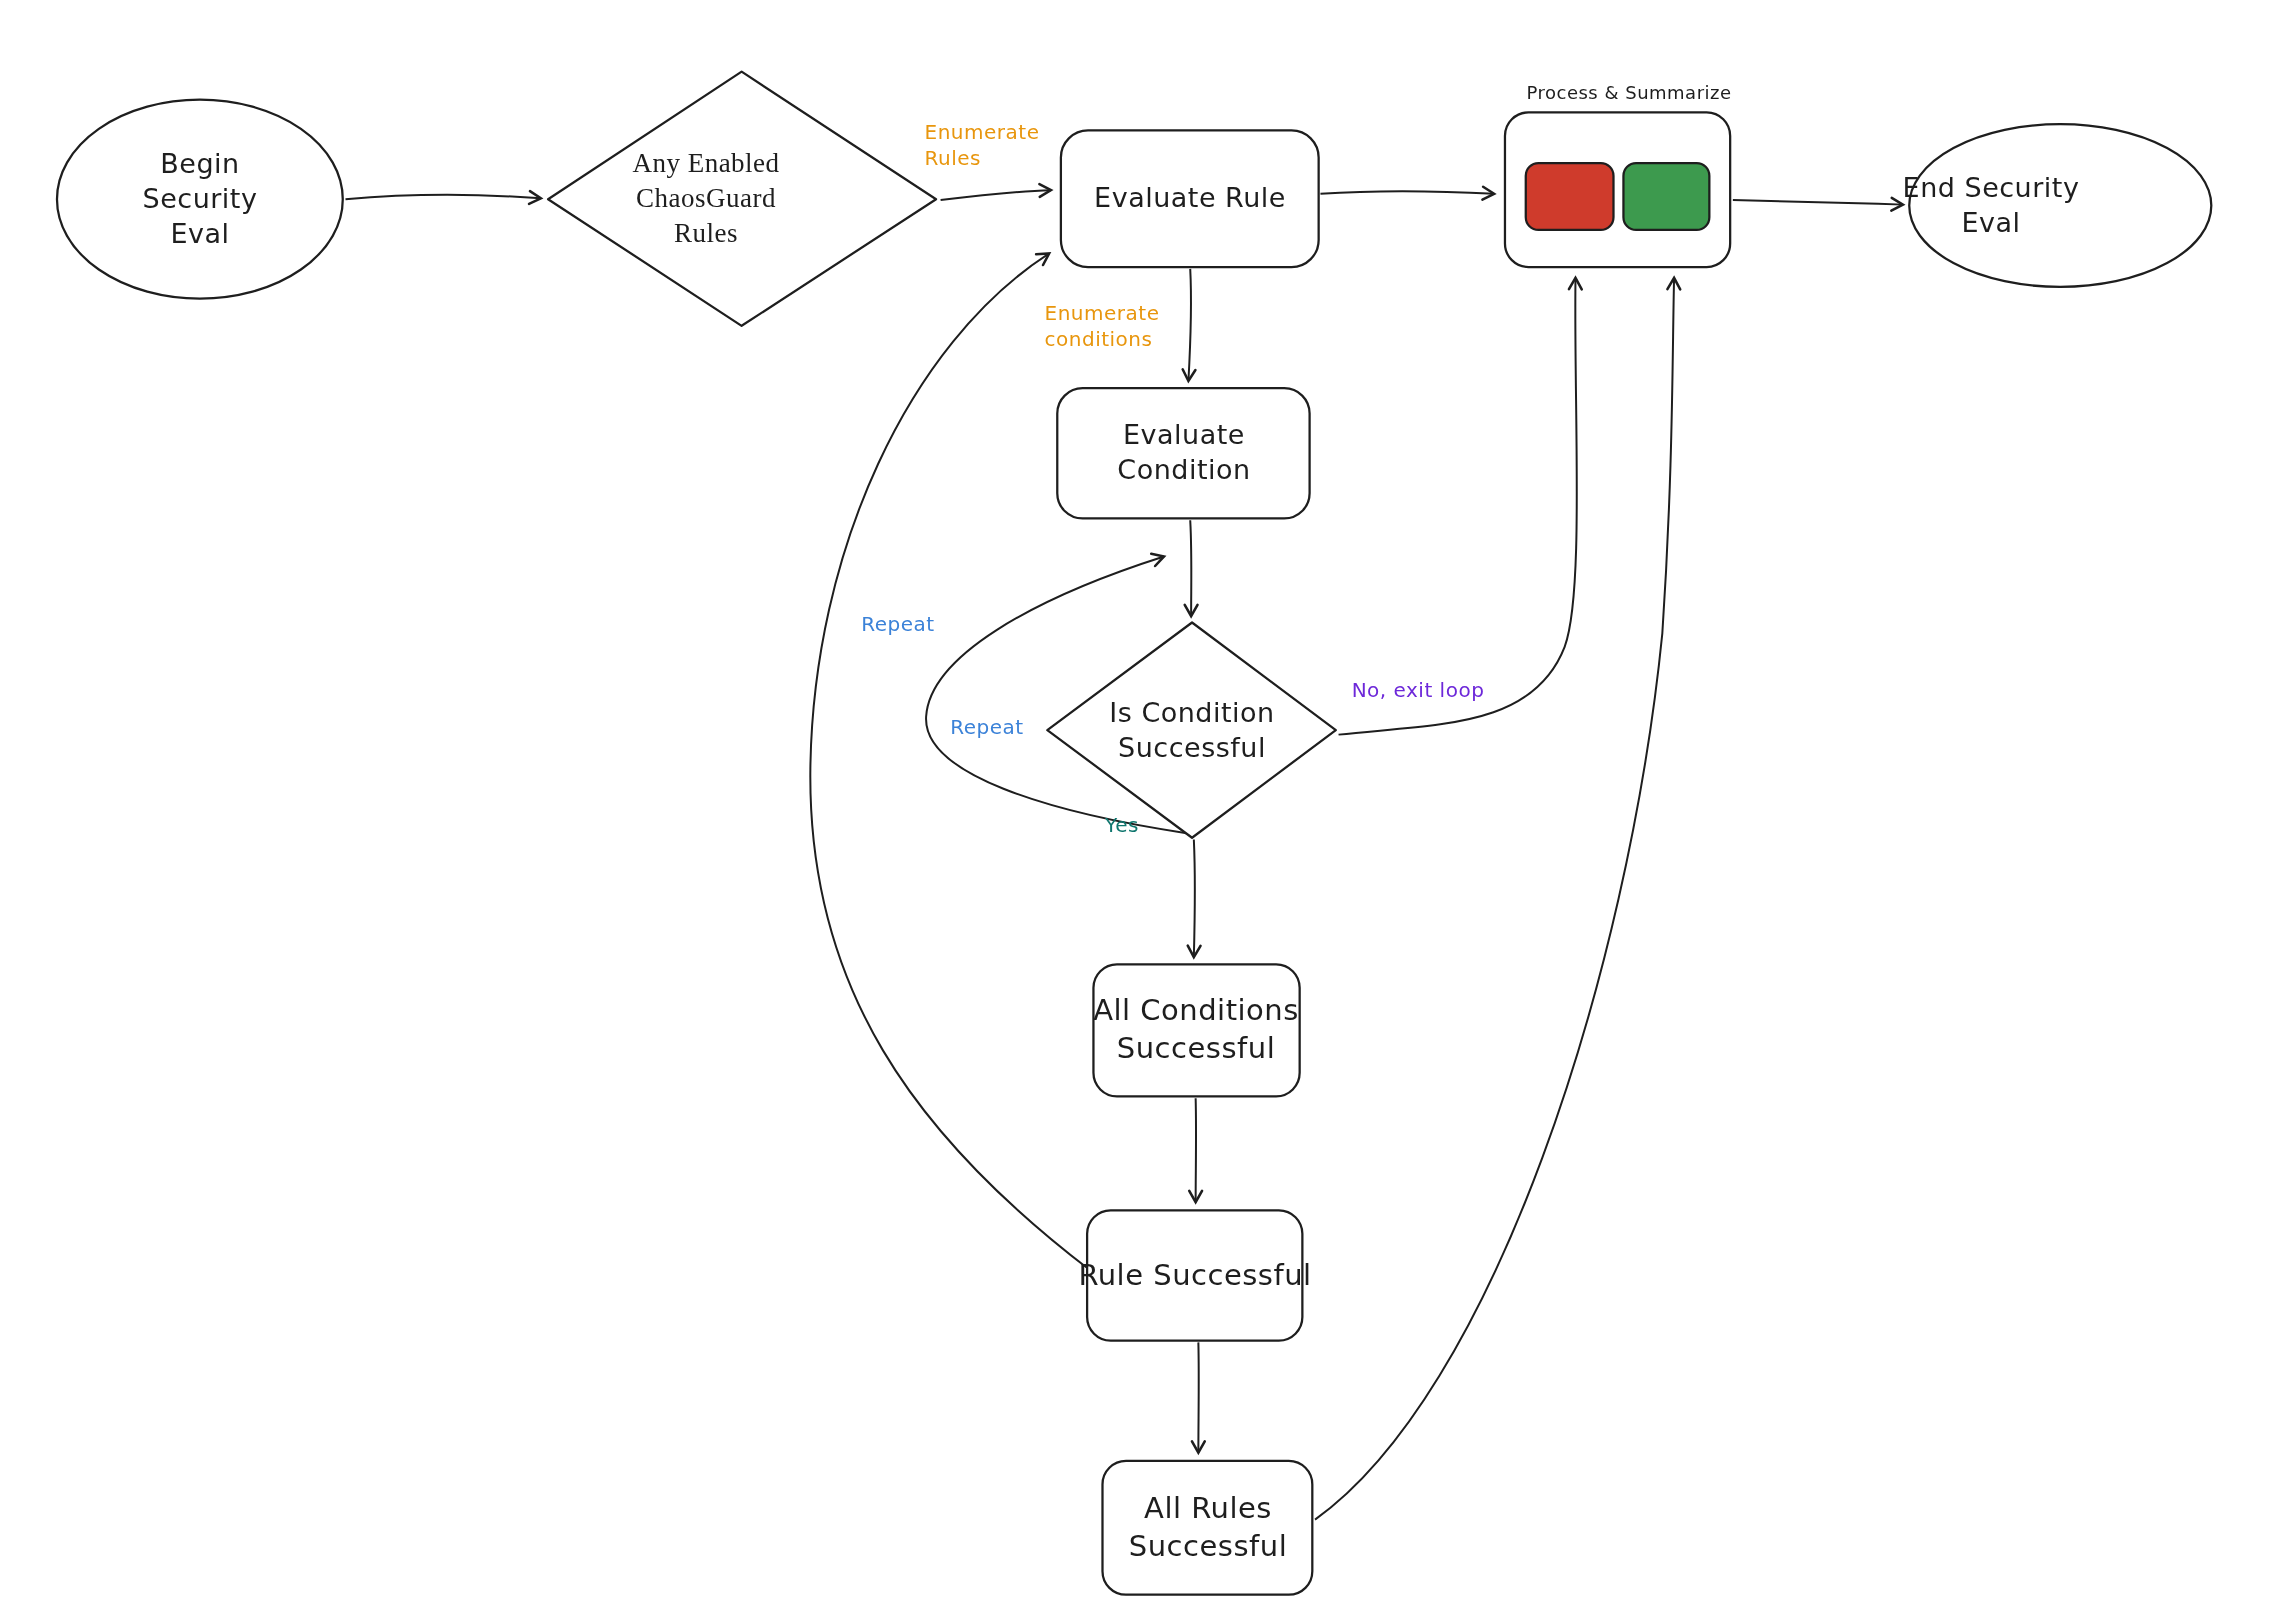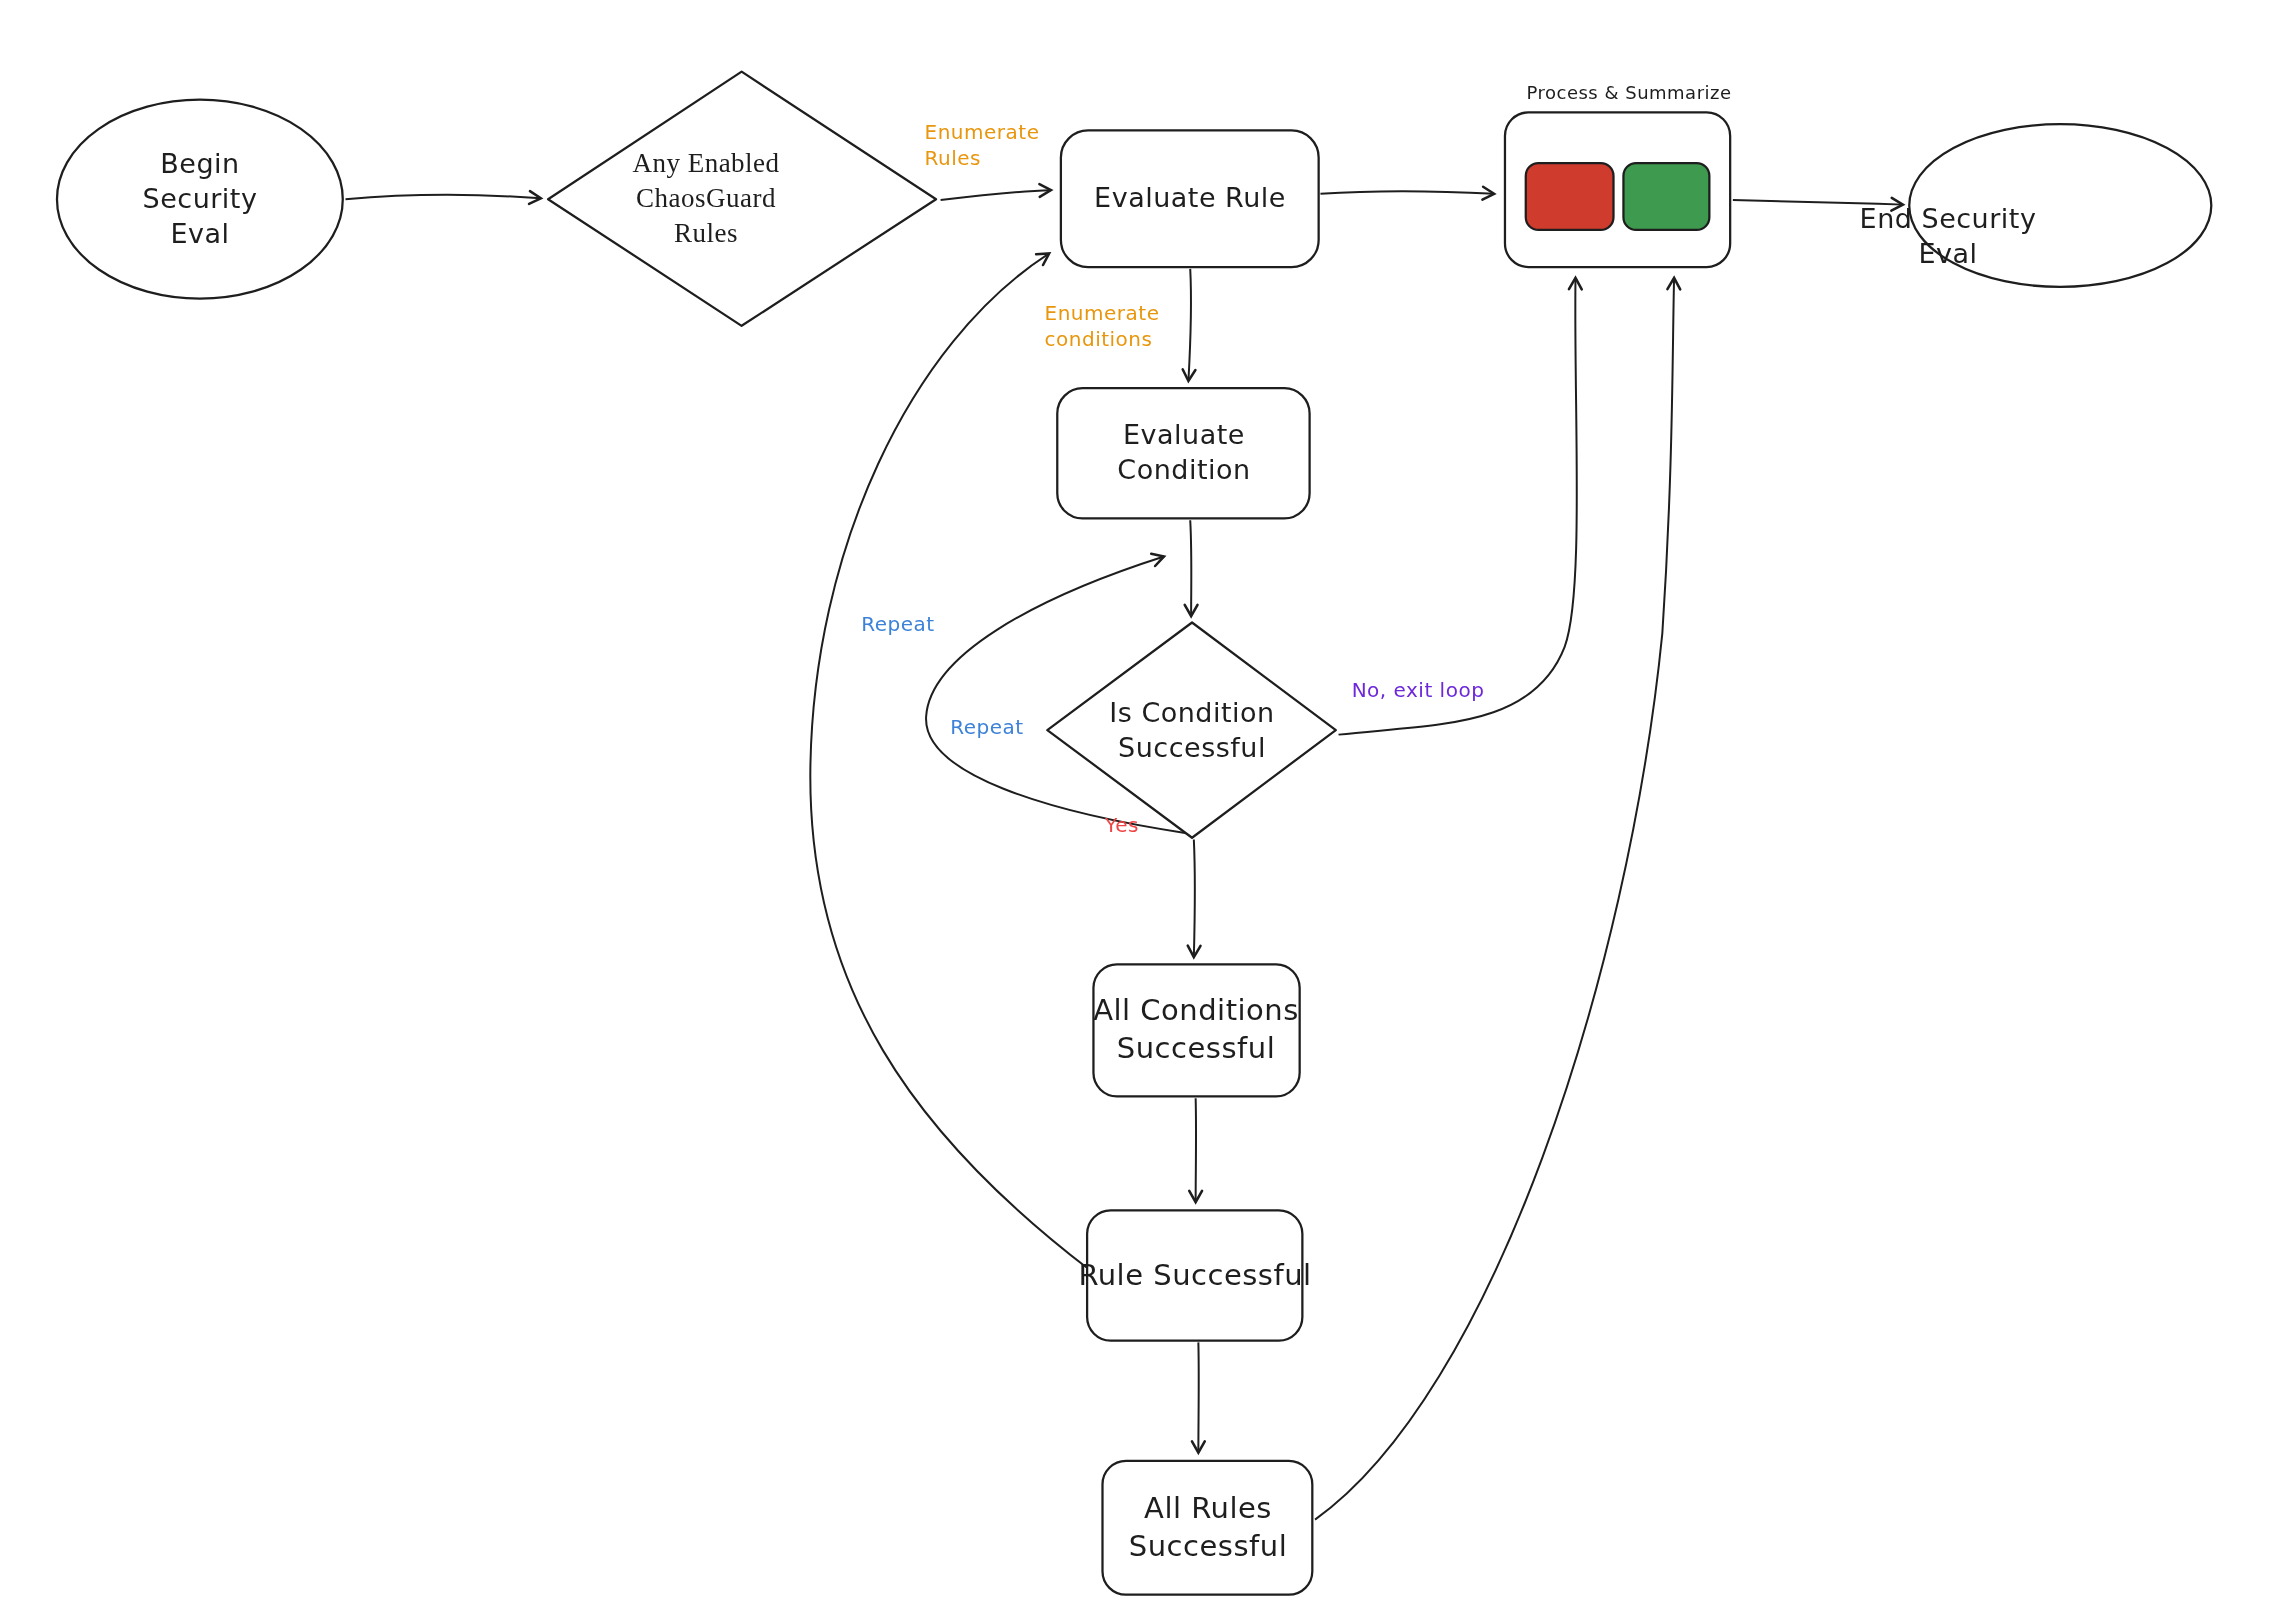--- a/index.html
+++ b/index.html
@@ -70,35 +70,35 @@
   </svg>
 
   <div class="lbl node-lbl" style="left:200px; top:199px;">Begin
 Security
 Eval</div>
   <div class="lbl node-lbl" style="left:706px; top:199px;font-family:Liberation Serif, serif;">Any Enabled
 ChaosGuard
 Rules</div>
   <div class="lbl node-lbl" style="left:1190px; top:198px;">Evaluate Rule</div>
   <div class="lbl box-title" style="left:1629px; top:93px;">Process &amp; Summarize</div>
-  <div class="lbl node-lbl" style="left:1948px; top:205px;margin-top:31px;">End Security
+  <div class="lbl node-lbl" style="left:1991px; top:205px;">End Security
 Eval</div>
   <div class="lbl node-lbl" style="left:1184px; top:452px;">Evaluate
 Condition</div>
   <div class="lbl node-lbl" style="left:1192px; top:730px;">Is Condition
 Successful</div>
   <div class="lbl node-lbl-sm" style="left:1196px; top:1030px;">All Conditions
 Successful</div>
   <div class="lbl node-lbl-sm" style="left:1195px; top:1276px;">Rule Successful</div>
   <div class="lbl node-lbl-sm" style="left:1208px; top:1528px;">All Rules
 Successful</div>
 
   <div class="lbl edge-lbl" style="left: 982px; top: 145px; text-align: left; color: rgb(232, 150, 13);">Enumerate
 Rules</div>
   <div class="lbl edge-lbl" style="left: 1102px; top: 326px; text-align: left; color: rgb(232, 150, 13);">Enumerate
 conditions</div>
   <div class="lbl edge-lbl" style="left: 898px; top: 624px; color: rgb(59, 130, 216);">Repeat</div>
   <div class="lbl edge-lbl" style="left: 987px; top: 727px; color: rgb(59, 130, 216);">Repeat</div>
   <div class="lbl edge-lbl" style="left: 1418px; top: 690px; color: #6d28d9;">No, exit loop</div>
-  <div class="lbl edge-lbl" style="left: 1122px; top: 825px; color: #ef4444;">Yes</div>
+  <div class="lbl edge-lbl" style="left: 1122px; top: 825px; color: #0f766e;">Yes</div>
 
 </div>
 
 
 </body></html>

